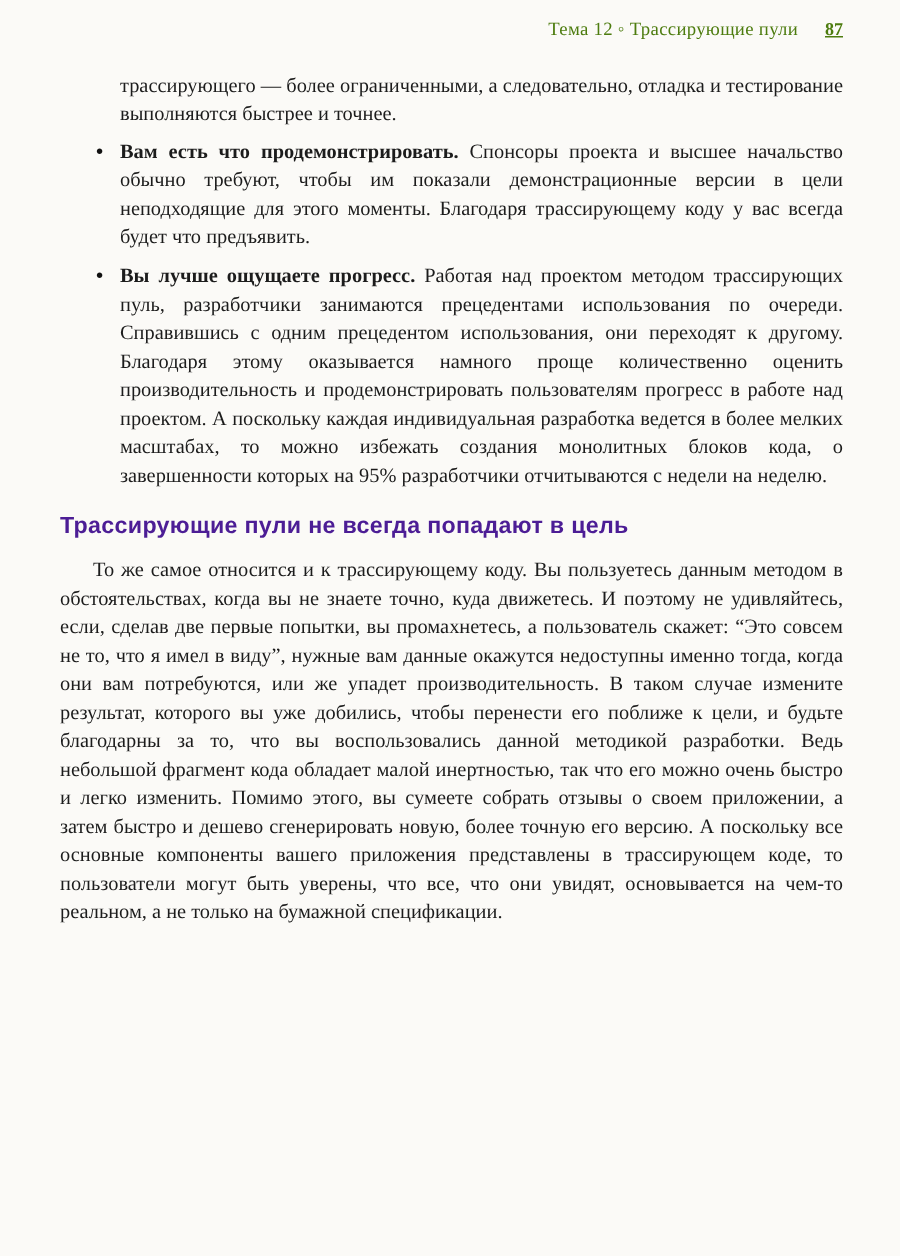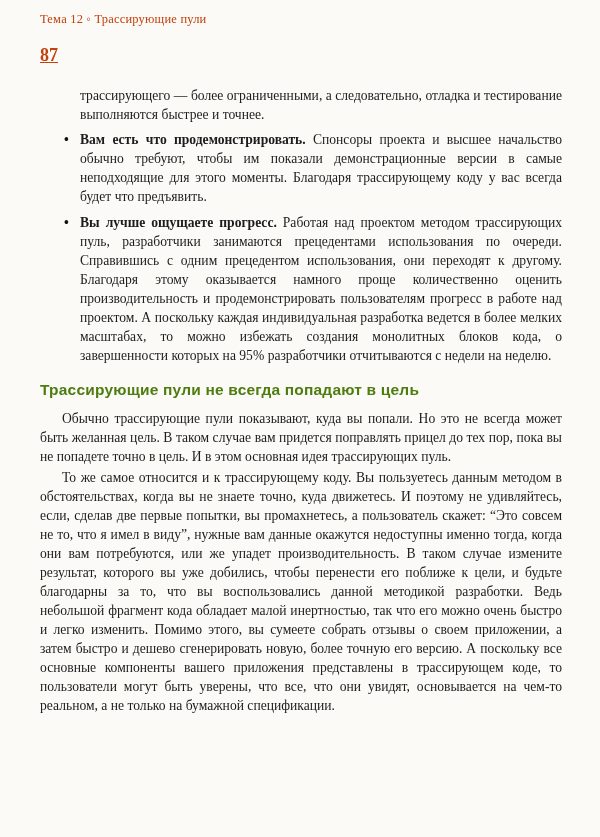--- a/index.html
+++ b/index.html
@@ -14,26 +14,25 @@
     color: #1c1c1c;
     overflow: hidden;
   }
   
   .page-header {
     display: flex;
     justify-content: flex-end;
     align-items: baseline;
     gap: 18px;
     font-size: 12.5px;
-    color: #c2410c;
+    color: #4d7c0f;
     margin-bottom: 20px;
-    flex-direction: column;
   }
   .running-title { letter-spacing: 0.2px; }
-  .page-number { font-weight: bold; font-size: 18px; text-decoration: underline; }
+  .page-number { font-weight: bold; font-size: 12px; text-decoration: underline; }
 
   
   .para {
     font-size: 13.6px;
     line-height: 19px;
     text-align: justify;
     margin: 0 0 2px 0;
   }
   .indent { text-indent: 22px; }
 
@@ -58,21 +57,21 @@
     font-weight: bold;
     color: #111;
   }
   .bullet-lead { font-weight: bold; margin-top: 31px; }
 
   
   .section-heading {
     font-family: "Liberation Sans", sans-serif;
     font-weight: bold;
     font-size: 15.5px;
-    color: #4d7c0f;
+    color: #4c1d95;
     margin: 20px 0 10px 0;
     letter-spacing: 0.2px;
   }
   .section1-heading { margin-top: 16px; }
   .section2-heading { margin-top: 22px; }
 </style>
 </head>
 <body>
 
 <div class="page">
@@ -80,28 +79,27 @@
   <div class="page-header">
     <span class="running-title">Тема 12 ◦ Трассирующие пули</span>
     <span class="page-number">87</span>
   </div>
 
   <div class="intro-block">
     <p class="para">трассирующего — более ограниченными, а следовательно, отладка и тестирование выполняются быстрее и точнее.</p>
 
     <ul class="bullet-list">
       <li class="bullet-item">
-        <span class="bullet-marker">•</span><span class="bullet-lead">Вам есть что продемонстрировать.</span><span> Спонсоры проекта и высшее начальство обычно требуют, чтобы им показали демонстрационные версии в самые неподходящие для этого моменты. Благодаря трассирующему коду у вас всегда будет что предъявить.</span>
+        <span class="bullet-marker">•</span><span class="bullet-lead">Вам есть что продемонстрировать.</span><span> Спонсоры проекта и высшее начальство обычно требуют, чтобы им показали демонстрационные версии в цели неподходящие для этого моменты. Благодаря трассирующему коду у вас всегда будет что предъявить.</span>
       </li>
       <li class="bullet-item">
         <span class="bullet-marker">•</span><span class="bullet-lead">Вы лучше ощущаете прогресс.</span><span> Работая над проектом методом трассирующих пуль, разработчики занимаются прецедентами использования по очереди. Справившись с одним прецедентом использования, они переходят к другому. Благодаря этому оказывается намного проще количественно оценить производительность и продемонстрировать пользователям прогресс в работе над проектом. А поскольку каждая индивидуальная разработка ведется в более мелких масштабах, то можно избежать создания монолитных блоков кода, о завершенности которых на 95% разработчики отчитываются с недели на неделю.</span>
       </li>
     </ul>
   </div>
 
   <h2 class="section-heading section1-heading">Трассирующие пули не всегда попадают в цель</h2>
 
-  <p class="para indent">Обычно трассирующие пули показывают, куда вы попали. Но это не всегда может быть желанная цель. В таком случае вам придется поправлять прицел до тех пор, пока вы не попадете точно в цель. И в этом основная идея трассирующих пуль.</p>
   <p class="para indent">То же самое относится и к трассирующему коду. Вы пользуетесь данным методом в обстоятельствах, когда вы не знаете точно, куда движетесь. И поэтому не удивляйтесь, если, сделав две первые попытки, вы промахнетесь, а пользователь скажет: “Это совсем не то, что я имел в виду”, нужные вам данные окажутся недоступны именно тогда, когда они вам потребуются, или же упадет производительность. В таком случае измените результат, которого вы уже добились, чтобы перенести его поближе к цели, и будьте благодарны за то, что вы воспользовались данной методикой разработки. Ведь небольшой фрагмент кода обладает малой инертностью, так что его можно очень быстро и легко изменить. Помимо этого, вы сумеете собрать отзывы о своем приложении, а затем быстро и дешево сгенерировать новую, более точную его версию. А поскольку все основные компоненты вашего приложения представлены в трассирующем коде, то пользователи могут быть уверены, что все, что они увидят, основывается на чем-то реальном, а не только на бумажной спецификации.</p>
 
 
 
 </div>
 
 </body></html>

